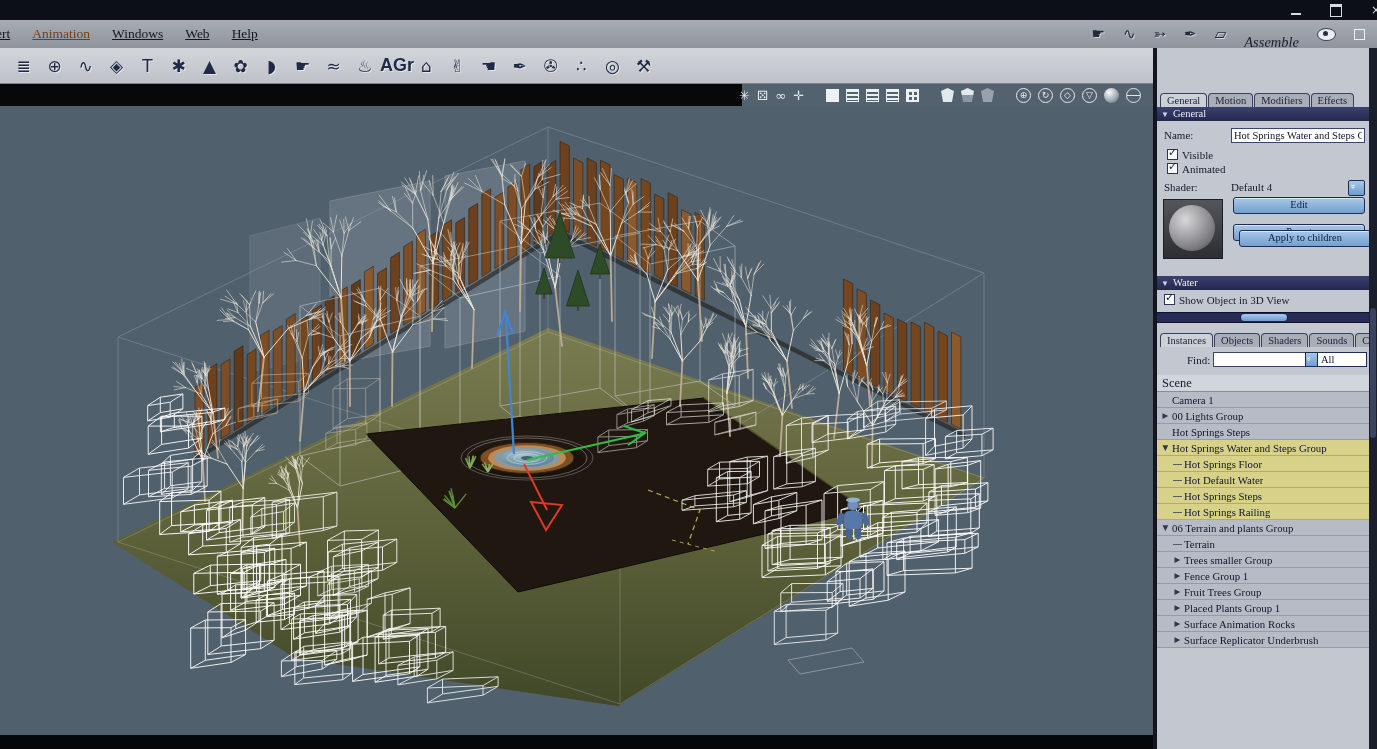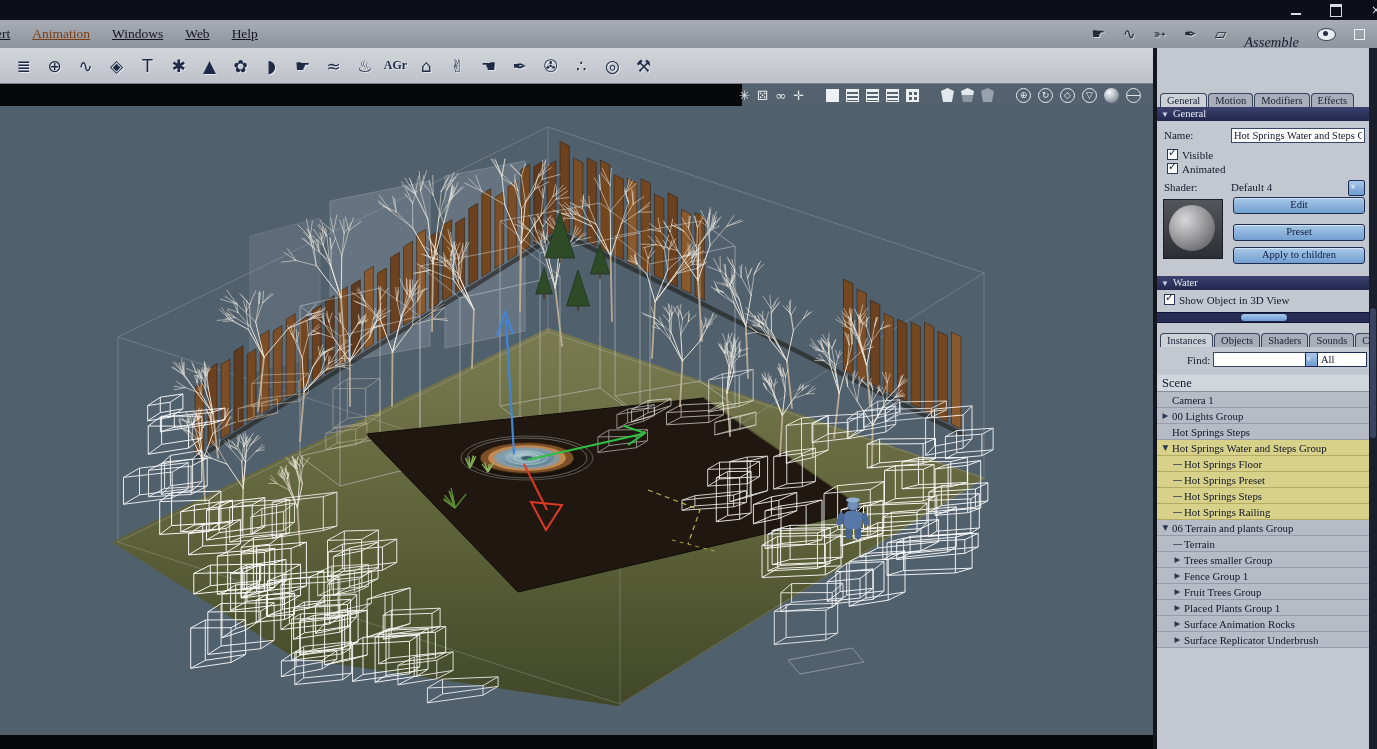--- a/index.html
+++ b/index.html
@@ -25,21 +25,21 @@
   .assemble{font-style:italic;font-size:14.5px;color:#1b2132;margin-top:16px;}
   .eye{width:17px;height:11px;border-radius:50%;background:#e9edf2;position:relative;border:1px solid #3a4050;}
   .eye:after{content:"";position:absolute;left:5px;top:2px;width:5px;height:5px;border-radius:50%;background:#272e3e;}
   .wbox{width:9px;height:9px;border:1px solid #eef0f4;}
   
   .toolbar{position:absolute;left:0;top:48px;width:1157px;height:36px;
            background:linear-gradient(#d2d5da,#bec1c8);border-bottom:1px solid #7e828c;
            display:flex;align-items:center;padding-left:8px;box-sizing:border-box;}
   .tb{width:31px;text-align:center;font-family:"DejaVu Sans",sans-serif;font-size:17px;color:#1e2a46;
       cursor:pointer;text-shadow:1px 1px 0 #e4e7ec;flex:none;}
-  .tb.txt{font-family:Liberation Serif, serif;font-size:12px;font-weight:bold;}
+  .tb.txt{font-family:Liberation Sans, sans-serif;font-size:18px;font-weight:bold;}
   
   .vpstrip{position:absolute;left:0;top:84px;width:1157px;height:22px;background:#53626e;}
   .vpstrip-black{position:absolute;left:0;top:0;width:742px;height:22px;background:#070809;}
   .vp-icons{position:absolute;right:16px;top:0;height:22px;display:flex;align-items:center;gap:7px;}
   .vpg{font-family:"DejaVu Sans",sans-serif;font-size:13px;color:#e3e8ea;flex:none;cursor:pointer;}
   .gap{width:8px;flex:none;}
   .sqi{width:13px;height:13px;border:1px solid #eef1f3;box-sizing:border-box;flex:none;cursor:pointer;}
   .sqi.solid{background:#eef1f3;}
   .sqi.lines{background:repeating-linear-gradient(180deg,#eef1f3 0 2px,transparent 2px 4px);}
   .sqi.grid{background:repeating-linear-gradient(180deg,#eef1f3 0 2px,transparent 2px 5px),
@@ -2455,21 +2455,21 @@
       <span class="ddbtn">
           <span>»</span>
         </span>
     </div>
 
     <div class="preview" style="top:151px;">
       <div class="sph"></div>
     </div>
     <div class="pbtn" style="top:149px;">Edit</div>
     <div class="pbtn" style="top:176px;">Preset</div>
-    <div class="pbtn" style="top:199px;">Apply to children</div>
+    <div class="pbtn" style="top:182px;margin-left:6px;">Apply to children</div>
 
     <div class="secbar" style="top:228px;">
       <span class="tri">▼</span><span>Water</span>
     </div>
     <div class="row on" style="top:245px;height:13px;">
       <span class="chk" style="margin-left:7px;">
           <span class="mark">✓</span>
         </span>
       <span>Show Object in 3D View</span>
     </div>
@@ -2523,21 +2523,21 @@
           <span class="tlabel">Hot Springs Water and Steps Group</span>
         </div>
         <div class="trow sel">
           <span class="ind" style="width: 14px;"></span>
           <span class="tarrow dash">—</span>
           <span class="tlabel">Hot Springs Floor</span>
         </div>
         <div class="trow sel">
           <span class="ind" style="width: 14px;"></span>
           <span class="tarrow dash">—</span>
-          <span class="tlabel">Hot Springs Preset</span>
+          <span class="tlabel">Hot Default Water</span>
         </div>
         <div class="trow sel">
           <span class="ind" style="width: 14px;"></span>
           <span class="tarrow dash">—</span>
           <span class="tlabel">Hot Springs Steps</span>
         </div>
         <div class="trow sel">
           <span class="ind" style="width: 14px;"></span>
           <span class="tarrow dash">—</span>
           <span class="tlabel">Hot Springs Railing</span>

